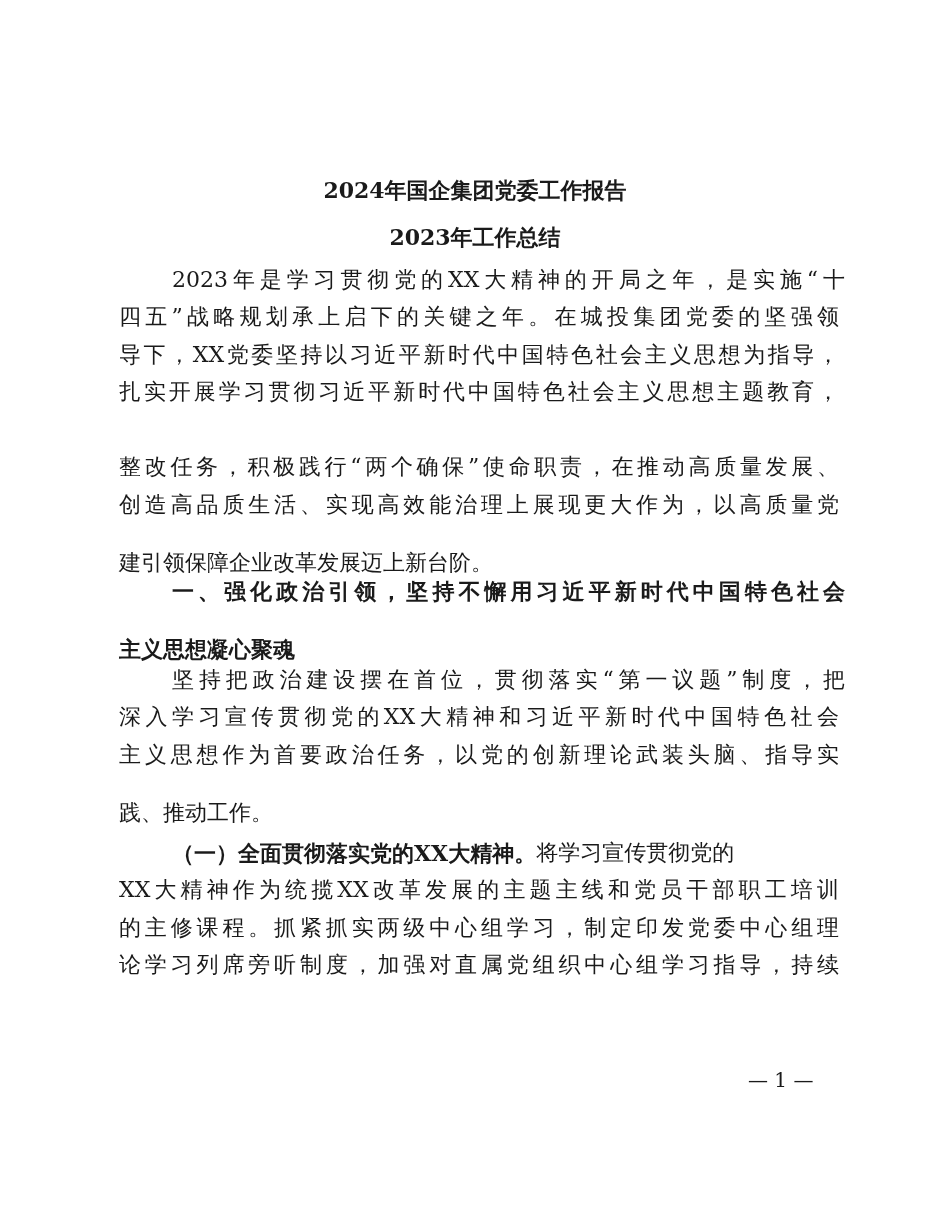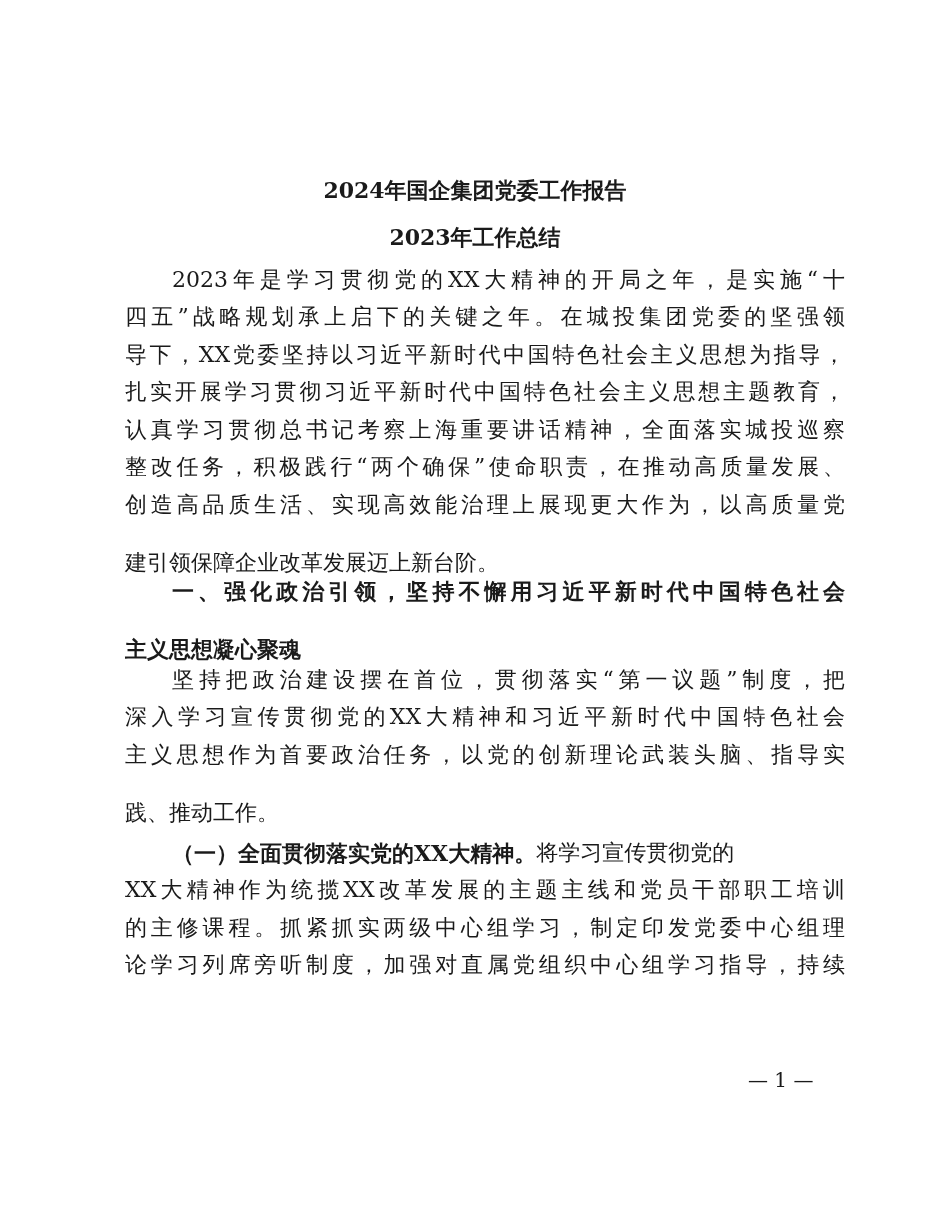--- a/index.html
+++ b/index.html
@@ -3,40 +3,39 @@
 <meta charset="utf-8">
 <style>
   html, body { margin: 0; padding: 0; background: #ffffff; }
   body { width: 950px; height: 1230px; position: relative; overflow: hidden;
          font-family: "DejaVu Serif", "Liberation Serif", serif; color: #1a1a1a; }
   .page { position: absolute; left: 0; top: 0; width: 950px; height: 1230px; background: #fff; padding-left: 36px; }
   .title { position: absolute; left: 0; width: 950px; text-align: center;
            font-size: 22px; font-weight: bold; letter-spacing: 0px; line-height: 30px; }
   .t1 { top: 175px; }
   .t2 { top: 222px; }
-  .line { position: absolute; left: 125px; width: 720px; font-size: 22px; line-height: 30px;
+  .line { position: absolute; left: 119px; width: 720px; font-size: 22px; line-height: 30px;
           white-space: nowrap; text-align: justify; text-align-last: justify; letter-spacing: 0; }
   .line.last { text-align-last: left; margin-top: 20px; }
   .line.indent { left: 172px; width: 673px; }
   .heading { font-family: "DejaVu Sans", "Liberation Sans", sans-serif; font-weight: bold; }
   .sub { font-weight: bold; }
   .pagenum { position: absolute; left: 748px; top: 1066px; font-size: 20px; line-height: 28px; }
 </style>
 </head>
 <body>
 
 <div class="page">
   <div class="title t1">2024年国企集团党委工作报告</div>
   <div class="title t2">2023年工作总结</div>
 
   <div class="line indent" style="top:265px">2023年是学习贯彻党的XX大精神的开局之年，是实施“十</div>
   <div class="line" style="top:302px">四五”战略规划承上启下的关键之年。在城投集团党委的坚强领</div>
   <div class="line" style="top:340px">导下，XX党委坚持以习近平新时代中国特色社会主义思想为指导，</div>
   <div class="line" style="top:377px">扎实开展学习贯彻习近平新时代中国特色社会主义思想主题教育，</div>
-  <div class="line" style="top:415px">认真学习贯彻总书记考察上海重要讲话精神，全面落实城投巡察</div>
   <div class="line" style="top:452px">整改任务，积极践行“两个确保”使命职责，在推动高质量发展、</div>
   <div class="line" style="top:490px">创造高品质生活、实现高效能治理上展现更大作为，以高质量党</div>
   <div class="line last" style="top:528px">建引领保障企业改革发展迈上新台阶。</div>
 
   <div class="line indent heading" style="top:577px">一、强化政治引领，坚持不懈用习近平新时代中国特色社会</div>
   <div class="line heading last" style="top:615px">主义思想凝心聚魂</div>
 
   <div class="line indent" style="top:665px">坚持把政治建设摆在首位，贯彻落实“第一议题”制度，把</div>
   <div class="line" style="top:702px">深入学习宣传贯彻党的XX大精神和习近平新时代中国特色社会</div>
   <div class="line" style="top:740px">主义思想作为首要政治任务，以党的创新理论武装头脑、指导实</div>

